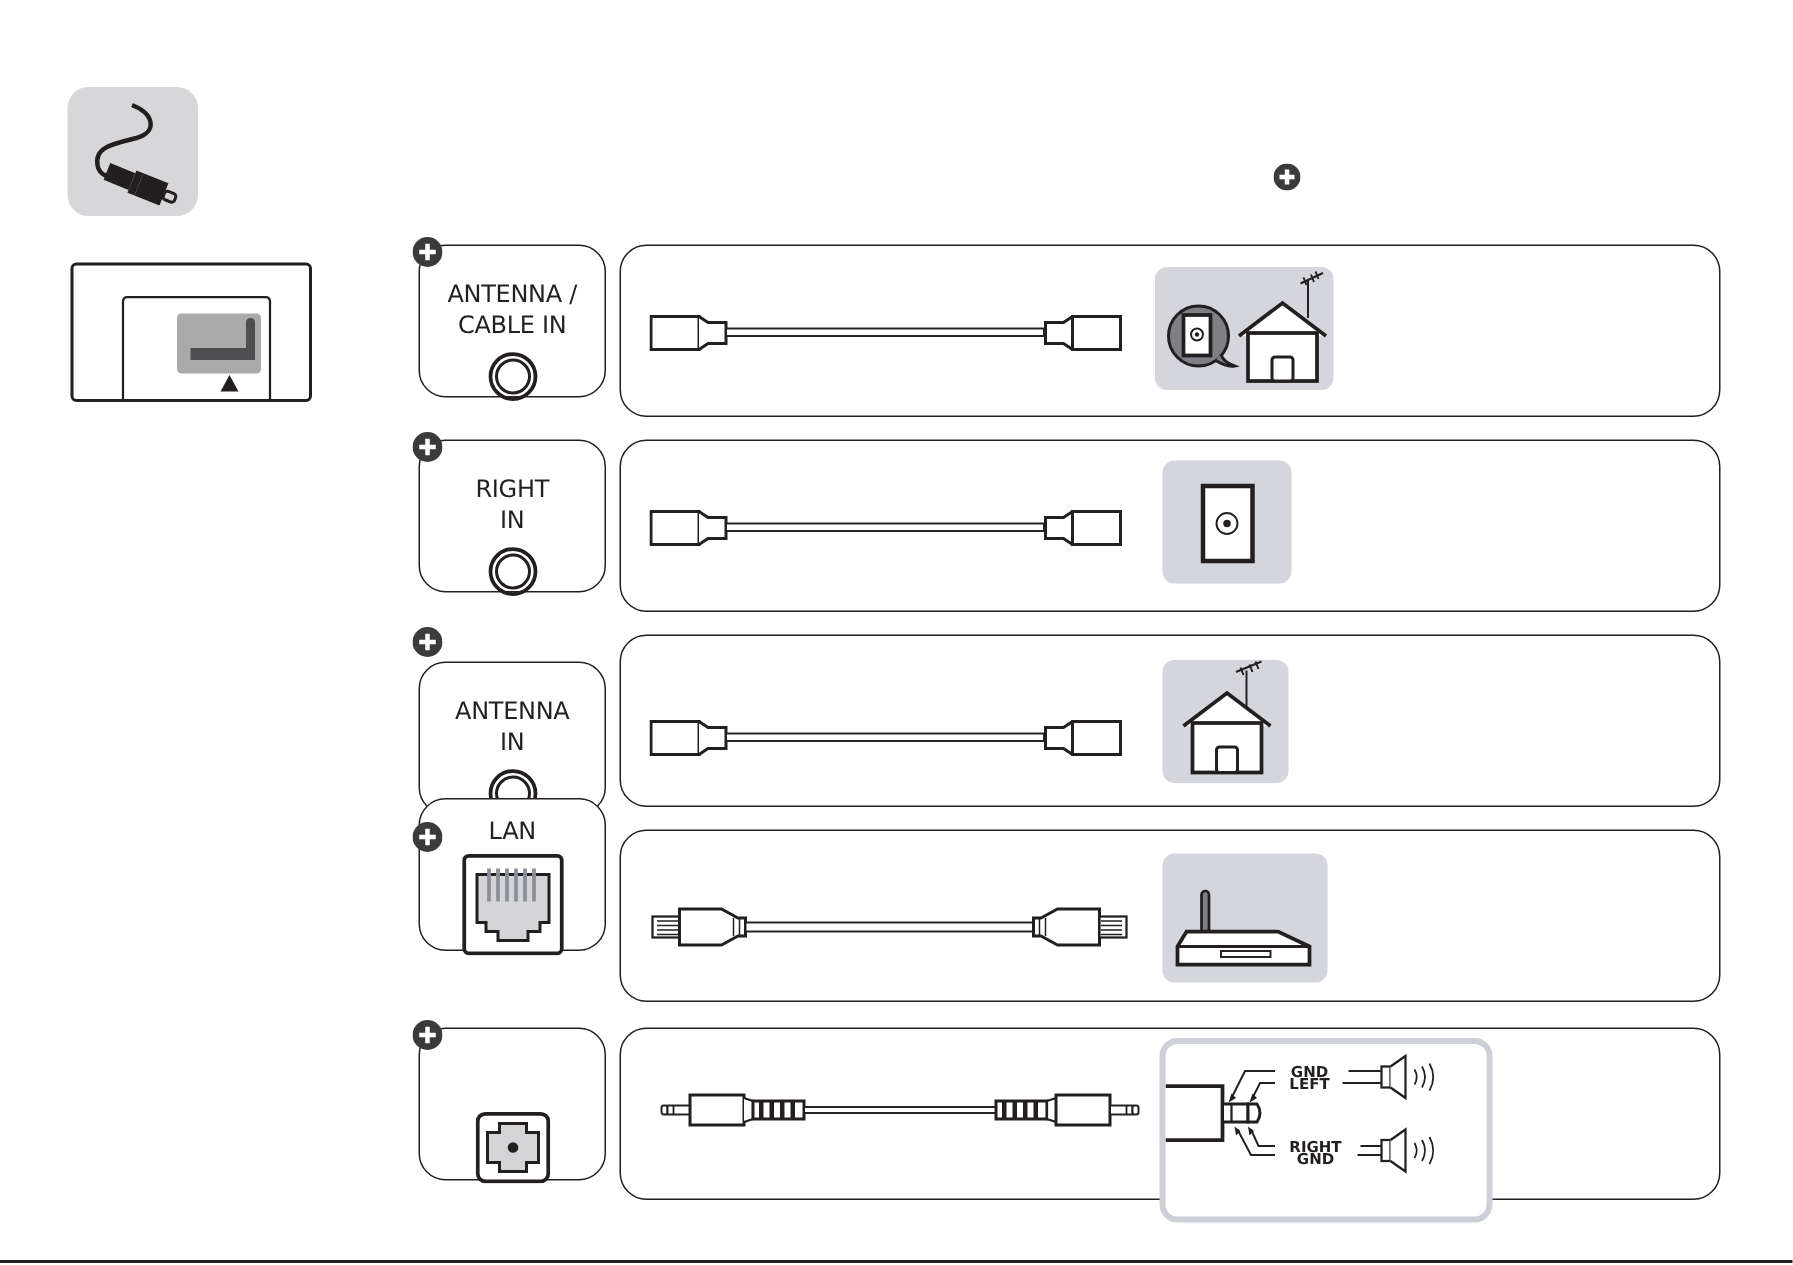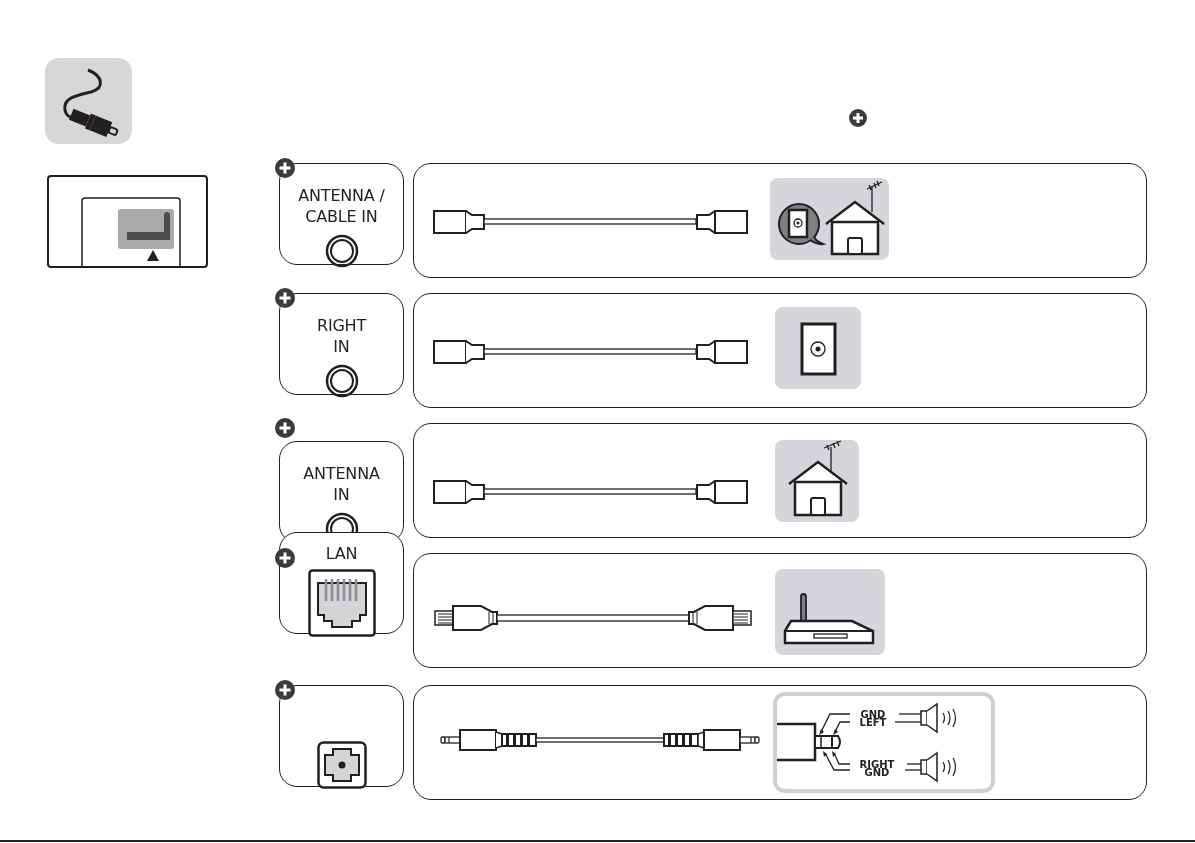--- a/index.html
+++ b/index.html
@@ -236,21 +236,21 @@
         <rect x="235" y="8" width="3" height="12"></rect>
         <rect x="242" y="8" width="3" height="12"></rect>
         <rect x="249" y="8" width="3" height="12"></rect>
       </g>
     <path d="M264 6 L258 8 L258 20 L264 22" fill="#fff" stroke="#231f20" stroke-width="1.5"></path>
     <rect x="264" y="4" width="36" height="20" fill="#fff" stroke="#231f20" stroke-width="2"></rect>
     <rect x="300" y="11" width="15" height="6" fill="#fff" stroke="#231f20" stroke-width="1.3"></rect>
     <line x1="311" y1="11" x2="311" y2="17" stroke="#231f20" stroke-width="1.2"></line>
     <rect x="315" y="11" width="4" height="6" rx="1.5" fill="#fff" stroke="#231f20" stroke-width="1.3"></rect>
   </svg>
-  <div class="abs" style="left:359px;top:6px;width:222px;height:101px;border:4px solid #cdd0d6;border-radius:12px;box-sizing:border-box;background:#fff">
+  <div class="abs" style="left:359px;top:6px;width:222px;height:123px;border:4px solid #cdd0d6;border-radius:12px;box-sizing:border-box;background:#fff">
     <svg width="214" height="93" viewBox="0 0 214 93" style="position:absolute;left:0;top:0">
       <path d="M0 28 L38 28 L38 64 L0 64" fill="#fff" stroke="#231f20" stroke-width="2.5"></path>
       <rect x="38" y="40" width="17" height="12" fill="#fff" stroke="#231f20" stroke-width="2"></rect>
       <line x1="44" y1="40" x2="44" y2="52" stroke="#231f20" stroke-width="1.5"></line>
       <path d="M55 40 L61 40 Q65 46 61 52 L55 52 Z" fill="#fff" stroke="#231f20" stroke-width="2"></path>
       <g stroke="#231f20" stroke-width="1.3" fill="none">
         <path d="M44 36 L53 18 L73 18"></path>
           <path d="M58 36 L63 26 L73 26"></path>
         <path d="M48 57 L57 74 L73 74"></path>
           <path d="M57 57 L62 68 L73 68"></path>

